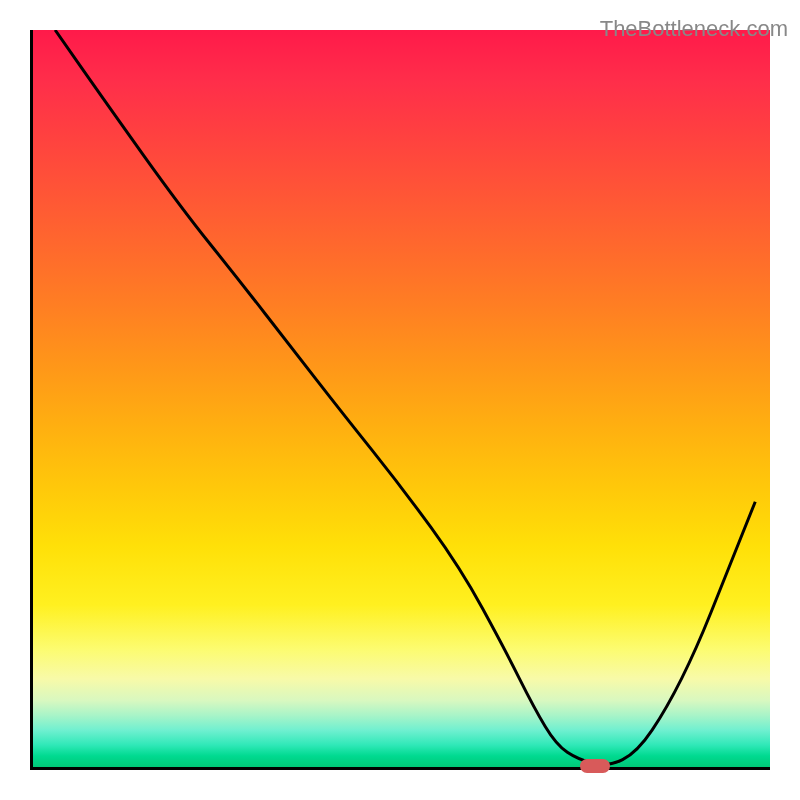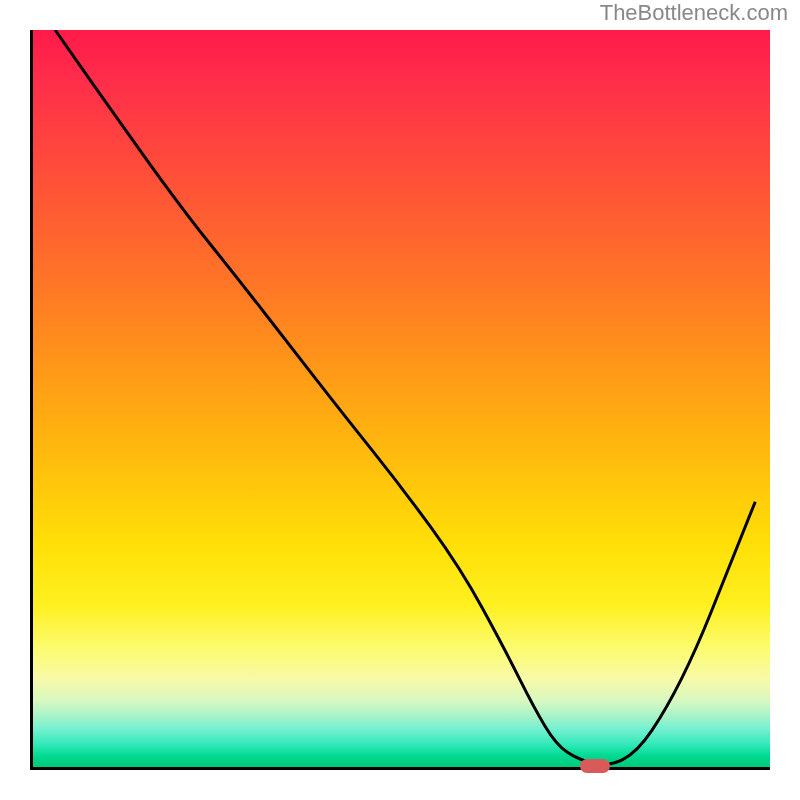--- a/index.html
+++ b/index.html
@@ -6,21 +6,21 @@
   body {
     width: 800px;
     height: 800px;
     background: #fff;
     font-family: Arial, sans-serif;
     position: relative;
     overflow: hidden;
   }
   .watermark {
     position: absolute;
-    top: 0;
+    top: 16px;
     right: 12px;
     color: #888;
     font-size: 22px;
     font-weight: 500;
     z-index: 10;
   }
   .plot-area {
     position: absolute;
     left: 30px;
     top: 30px;

